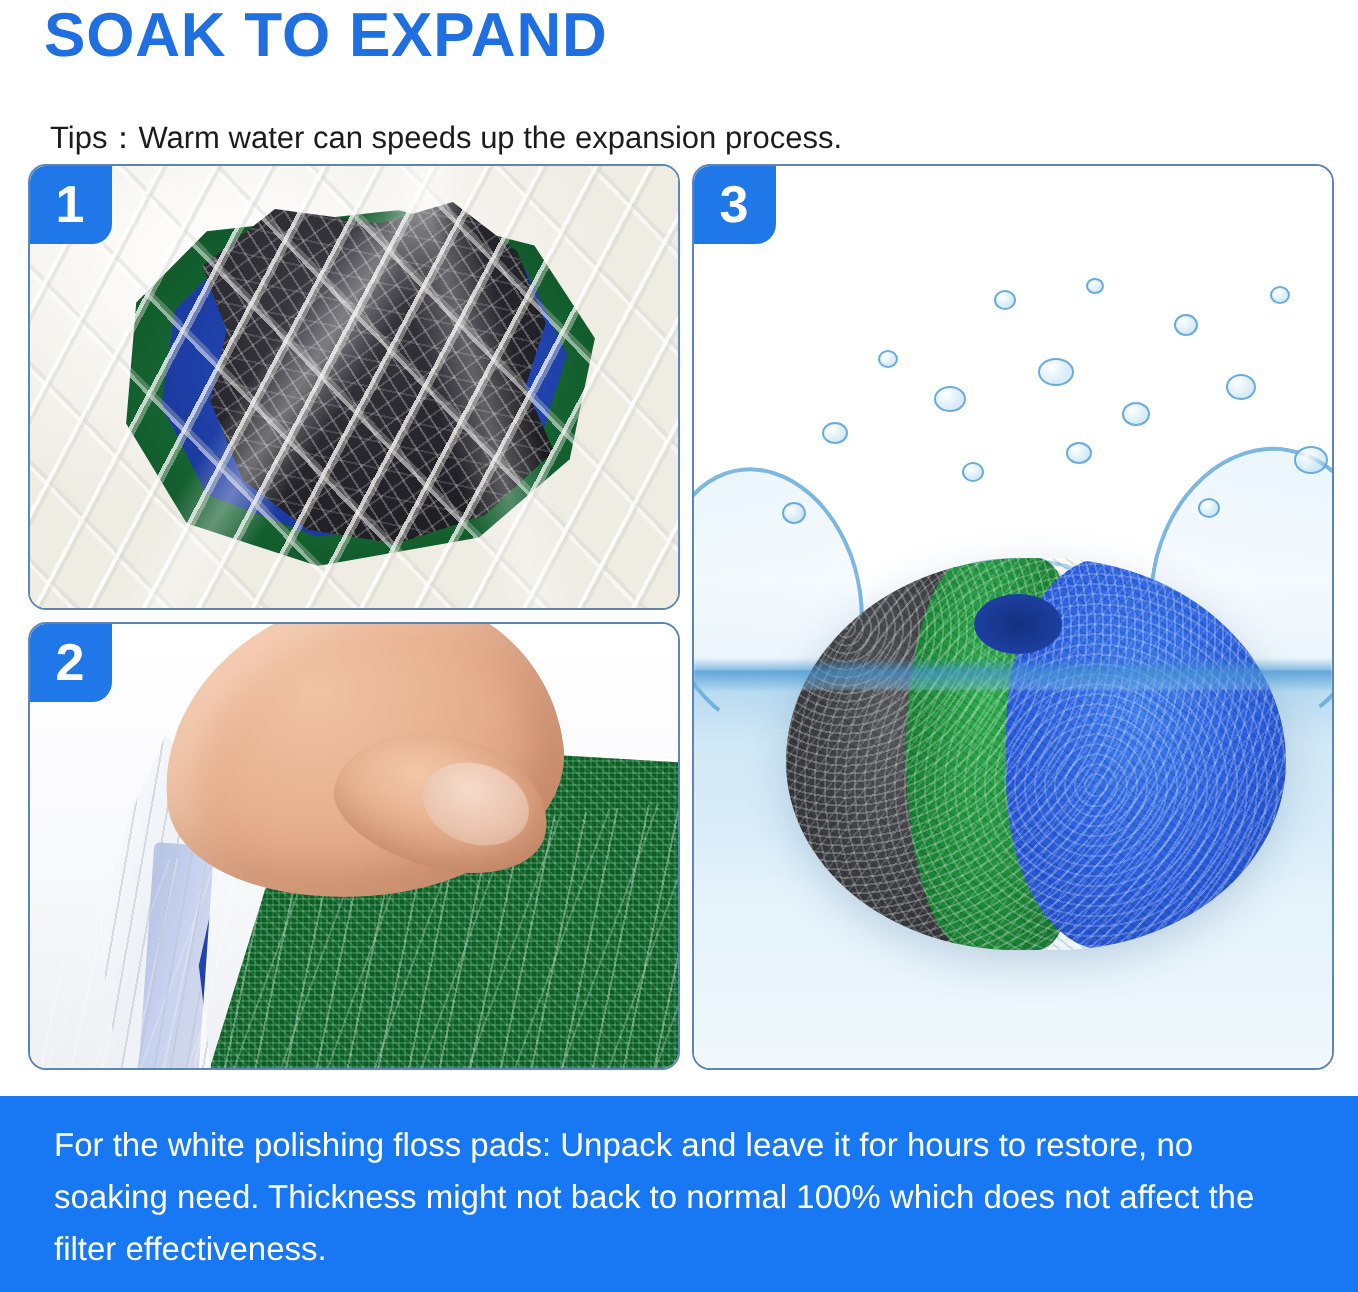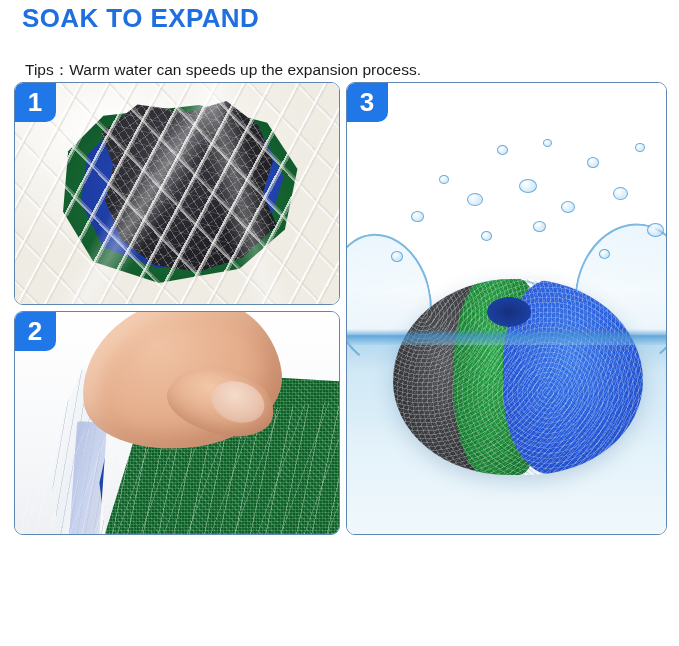--- a/index.html
+++ b/index.html
@@ -8,21 +8,21 @@
     background:#ffffff;
     font-family:"Liberation Sans",sans-serif;
     overflow:hidden;
     position:relative;
   }
   .page{position:relative;width:679px;height:646px;}
 
   
   .title{
     position:absolute;left:22px;top:0px;
-    font-size:26px;font-weight:bold;
+    font-size:31px;font-weight:bold;
     letter-spacing:0.4px;
     color:#1f6fe0;
     line-height:36px;
     white-space:nowrap;
   }
   .tips{
     position:absolute;left:25px;top:44px;
     font-size:15.5px;color:#1c1c1c;
     line-height:20px;white-space:nowrap;margin-top:16px;
   }
@@ -309,14 +309,17 @@
         <div class="p3-green"></div>
         <div class="p3-blue"></div>
         <div class="p3-foam"></div>
       </div>
       <div class="p3-hole"></div>
       <div class="p3-surface"></div>
     </div>
     <div class="badge">3</div>
   </div>
 
+  <div class="banner">
+    <div class="banner-text">For the white polishing floss pads: Unpack and leave it for hours to restore, no soaking need. Thickness might not back to normal 100% which does not affect the filter effectiveness.</div>
+  </div>
 
 </div>
 
 </body></html>

